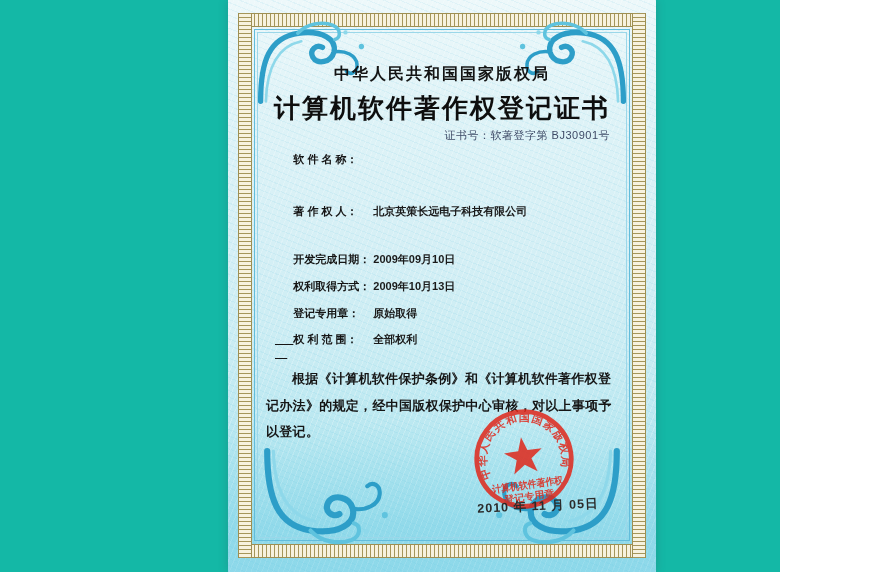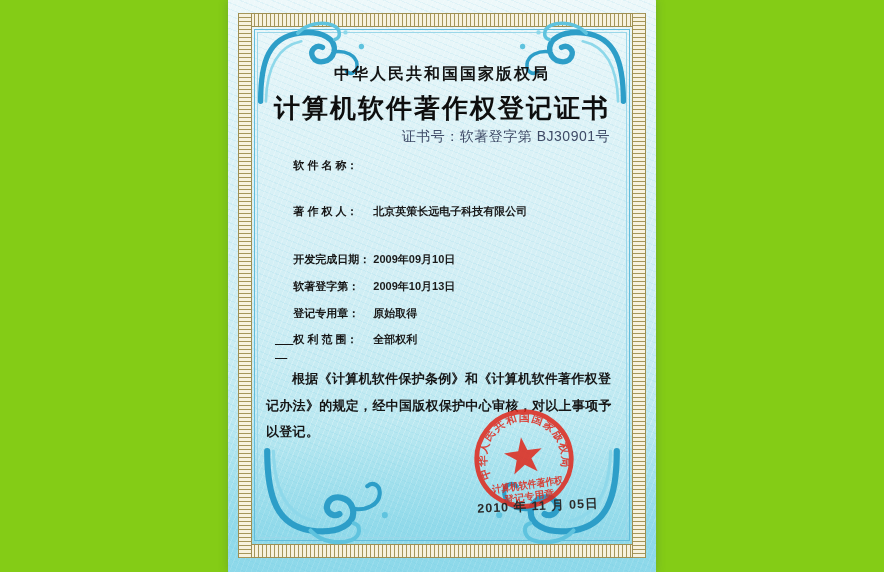--- a/index.html
+++ b/index.html
@@ -1,16 +1,16 @@
 <!DOCTYPE html>
 <html><head>
 <meta charset="utf-8">
 <style>
   html,body{margin:0;padding:0;background:#ffffff;}
-  .screen{position:relative;width:884px;height:572px;background:#84cc16;overflow:hidden;
+  .screen{position:relative;width:780px;height:572px;background:#14b8a6;overflow:hidden;
           font-family:"Liberation Sans", sans-serif;}
   
   .paper{position:absolute;left:228px;top:0;width:428px;height:572px;
          background:linear-gradient(180deg,#edf8fa 0%,#dff3f7 18%,#d4eff5 45%,#c9ecf3 62%,#b7e7f0 78%,#a2dfec 92%,#abe3ee 100%);
          box-shadow:0 0 9px rgba(50,80,95,.28);}
   .texture{position:absolute;inset:0;pointer-events:none;
          background-image:repeating-linear-gradient(112deg,rgba(255,255,255,.22) 0 1px,transparent 1px 5px),
                           repeating-linear-gradient(22deg,rgba(90,190,220,.10) 0 1px,transparent 1px 6px);}
   .bottom-glow{position:absolute;left:0;right:0;bottom:0;height:150px;pointer-events:none;
          background:linear-gradient(180deg,rgba(255,255,255,0) 0%,rgba(123,212,232,.30) 55%,rgba(100,202,228,.42) 100%);}
@@ -30,27 +30,27 @@
   .fl{position:absolute;width:118px;height:84px;pointer-events:none;}
   .fl.tl{left:24px;top:20px;}
   .fl.tr{right:24px;top:20px;transform:scaleX(-1);}
   .fl.bl{left:24px;bottom:26px;width:148px;height:98px;transform:scaleY(-1);}
   .fl.br{right:24px;bottom:26px;width:148px;height:98px;transform:scale(-1,-1);}
   
   .authority{position:absolute;top:64px;left:0;right:0;text-align:center;
              font-size:16px;font-weight:bold;letter-spacing:2px;color:#141414;}
   .main-title{position:absolute;top:91px;left:0;right:0;text-align:center;
              font-size:26px;font-weight:bold;letter-spacing:2px;color:#0e0e0e;}
-  .cert-no{position:absolute;top:128px;right:46px;font-size:14px;color:#3e4a66;letter-spacing:.5px;}
+  .cert-no{position:absolute;top:128px;right:46px;font-size:11px;color:#3e4a66;letter-spacing:.5px;}
   .field{position:absolute;left:47px;font-size:11px;color:#151515;white-space:pre;}
   .field .lab{display:inline-block;width:80px;font-weight:bold;vertical-align:top;}
   .field .val{display:inline-block;font-weight:600;color:#1a1a1a;text-align:center;}
   .val-lines{display:inline-block;vertical-align:top;font-weight:600;}
   .val-lines div{font-size:10.5px;line-height:12px;}
-  .f-name{top:146px;} .f-owner{top:192px;} .f-dev{top:240px;} .f-pub{top:267px;}
+  .f-name{top:140px;} .f-owner{top:192px;} .f-dev{top:240px;} .f-pub{top:267px;}
   .f-acq{top:294px;} .f-scope{top:320px;text-decoration:underline;} .f-reg{top:343px;}
   .statement{position:absolute;left:38px;right:42px;top:366px;font-size:13px;line-height:2.05;
              text-indent:2em;color:#161616;letter-spacing:.3px;font-weight:600;}
   
   .seal-wrap{position:absolute;left:233px;top:396px;width:126px;height:126px;
              transform:rotate(-8deg);opacity:.93;}
   .issue-date{position:absolute;left:231px;top:498px;width:158px;text-align:center;
              font-size:12.5px;letter-spacing:1px;color:#2b2b2b;transform:rotate(-2.5deg);font-weight:600;}
 </style>
 </head>
@@ -109,21 +109,21 @@
 
     <div class="field f-owner">
       <span class="lab">著 作 权 人：</span><span class="val">北京英策长远电子科技有限公司</span>
     </div>
 
     <div class="field f-dev">
       <span class="lab">开发完成日期：</span><span class="val">2009年09月10日</span>
     </div>
 
     <div class="field f-pub">
-      <span class="lab">软著登字第：</span><span class="val">2009年10月13日</span>
+      <span class="lab">权利取得方式：</span><span class="val">2009年10月13日</span>
     </div>
 
     <div class="field f-acq">
       <span class="lab">登记专用章：</span><span class="val">原始取得</span>
     </div>
 
     <div class="field f-scope">
       <span class="lab">权 利 范 围：</span><span class="val">全部权利</span>
     </div>
 

